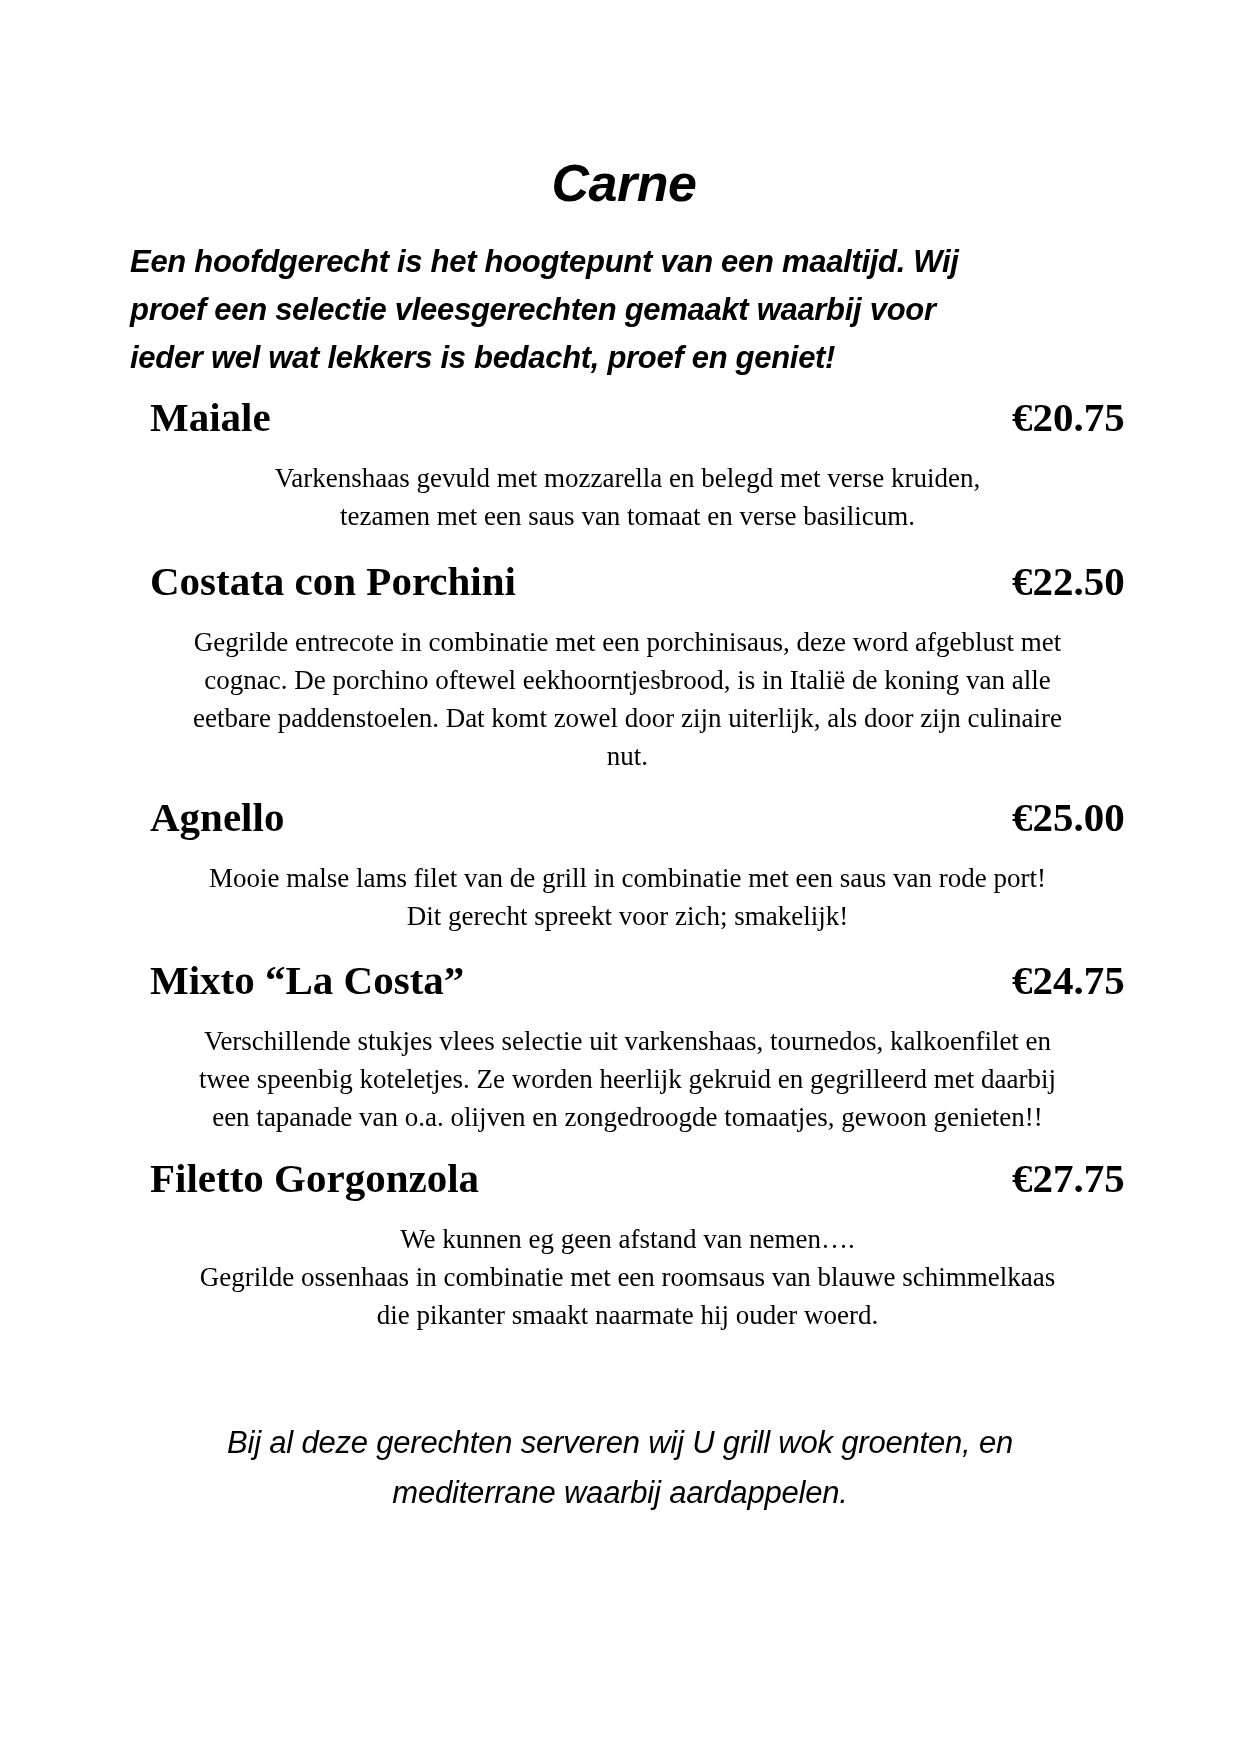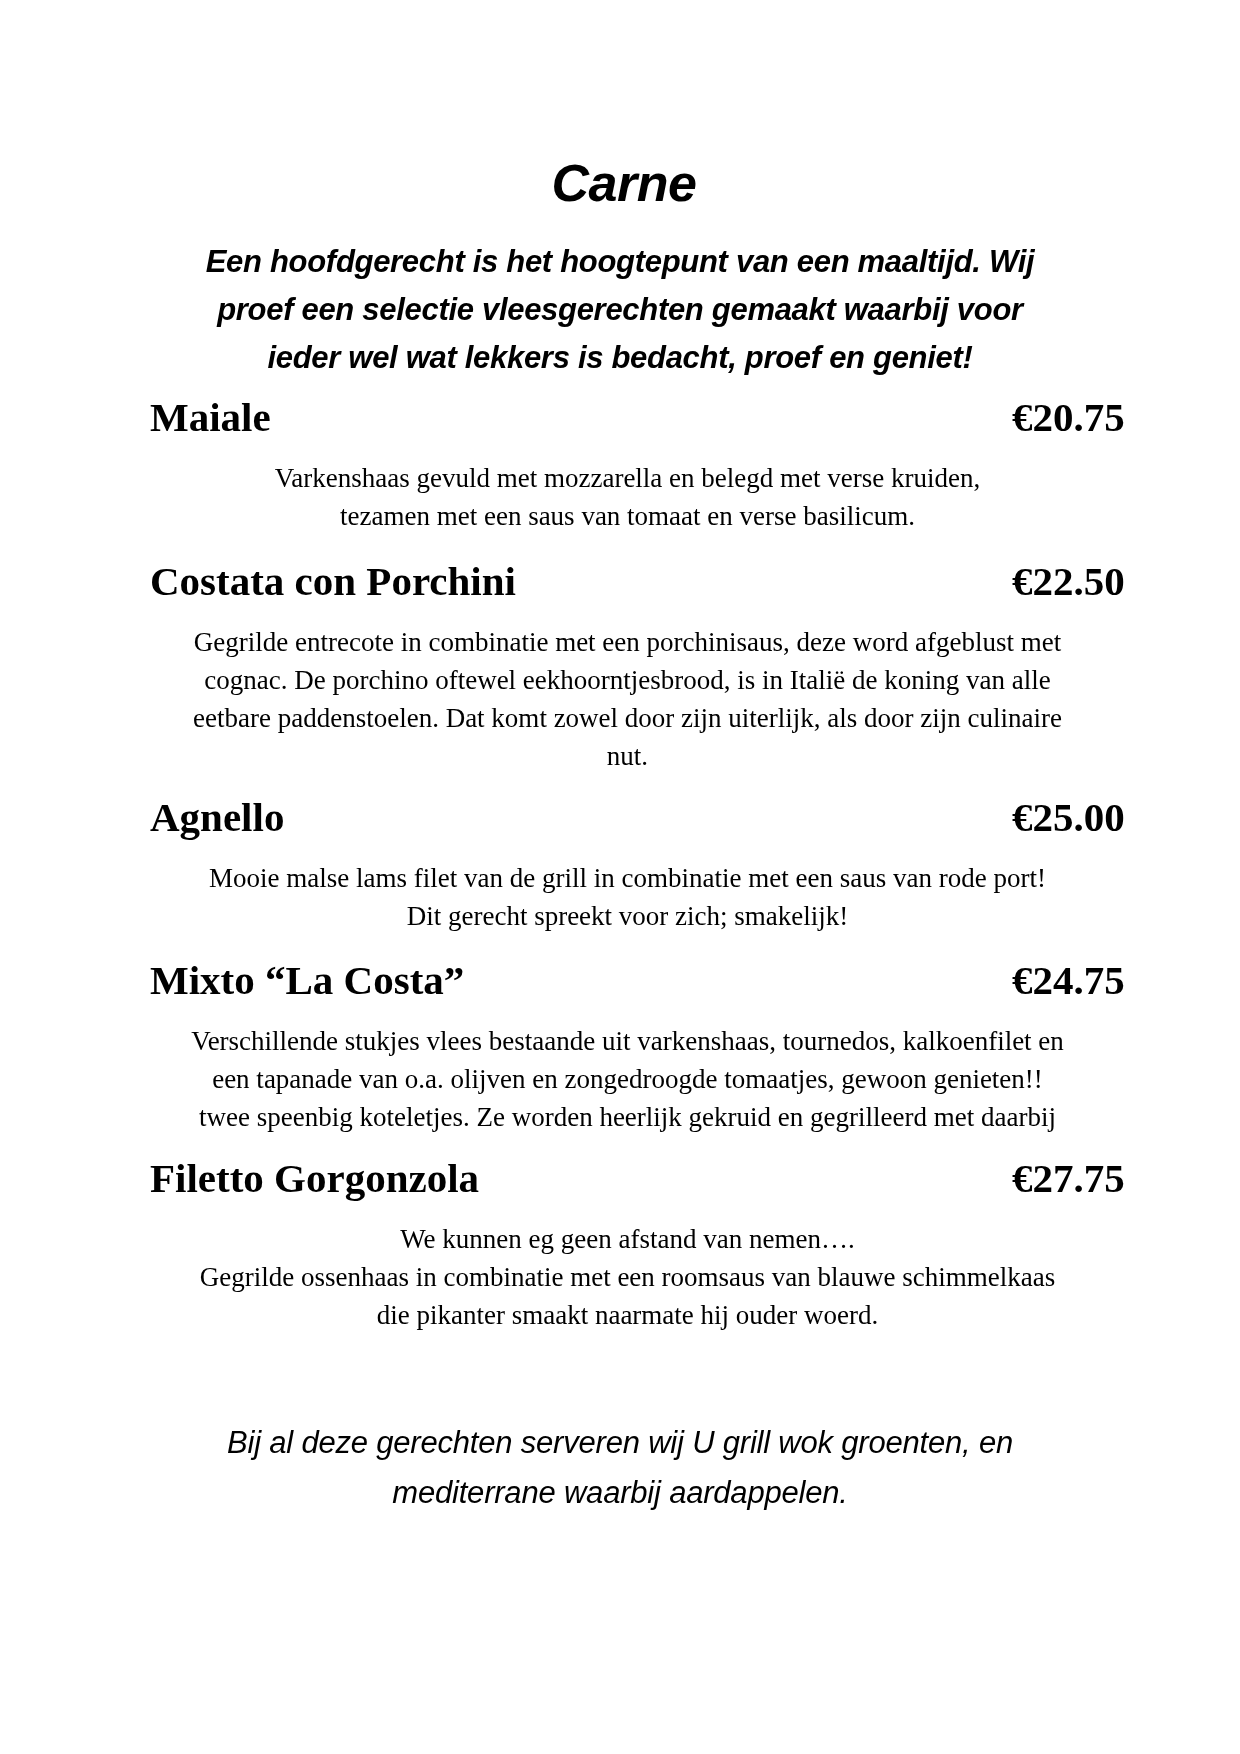--- a/index.html
+++ b/index.html
@@ -29,21 +29,21 @@
       font-weight: bold;
       font-style: italic;
       font-size: 52px;
       line-height: 70px;
       letter-spacing: -0.5px;
     }
     .intro {
       position: absolute;
       left: 130px; width: 980px;
       top: 238px;
-      text-align: center;
+      text-align: left;
       font-family: "Liberation Sans", sans-serif;
       font-weight: bold;
       font-style: italic;
       font-size: 31px;
       line-height: 48px;
       letter-spacing: -0.3px;
     }
     .menu {
       position: absolute;
       left: 150px;
@@ -149,23 +149,23 @@
         <span class="line">Dit gerecht spreekt voor zich; smakelijk!</span>
       </div>
     </div>
 
     <div class="dish" style="top:563px;">
       <div class="dish-head">
         <span class="dish-name">Mixto “La Costa”</span>
         <span class="dish-price">€24.75</span>
       </div>
       <div class="dish-desc">
-        <span class="line">Verschillende stukjes vlees bestaande uit varkenshaas, tournedos, kalkoenfilet en</span>
+        <span class="line">Verschillende stukjes vlees selectie uit varkenshaas, tournedos, kalkoenfilet en</span>
+        <span class="line">twee speenbig koteletjes. Ze worden heerlijk gekruid en gegrilleerd met daarbij</span>
         <span class="line">een tapanade van o.a. olijven en zongedroogde tomaatjes, gewoon genieten!!</span>
-        <span class="line">twee speenbig koteletjes. Ze worden heerlijk gekruid en gegrilleerd met daarbij</span>
       </div>
     </div>
 
     <div class="dish" style="top:761px;">
       <div class="dish-head">
         <span class="dish-name">Filetto Gorgonzola</span>
         <span class="dish-price">€27.75</span>
       </div>
       <div class="dish-desc">
         <span class="line">We kunnen eg geen afstand van nemen….</span>

